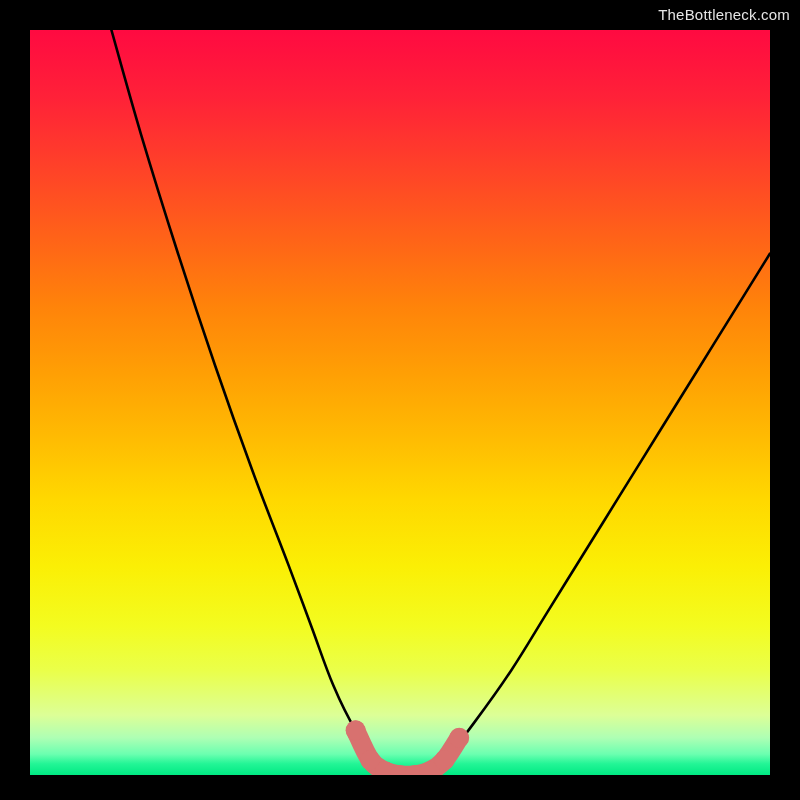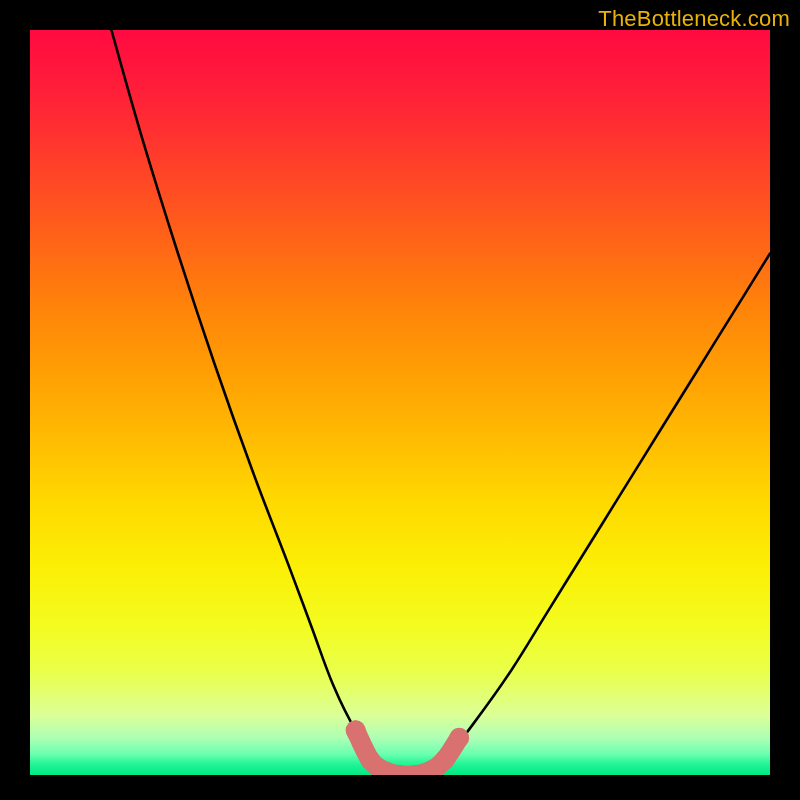--- a/index.html
+++ b/index.html
@@ -29,22 +29,22 @@
     inset: 0;
   }
   .curve-layer {
     position: absolute;
     inset: 0;
   }
   .watermark {
     position: absolute;
     top: 6px;
     right: 10px;
-    color: #eab308;
-    font-size: 22px;
+    color: #e5e5e5;
+    font-size: 15px;
     letter-spacing: 0.2px;
     font-weight: 500;
   }
 </style>
 </head>
 <body>
 
 <div class="stage">
 
   <div class="plot-area">

